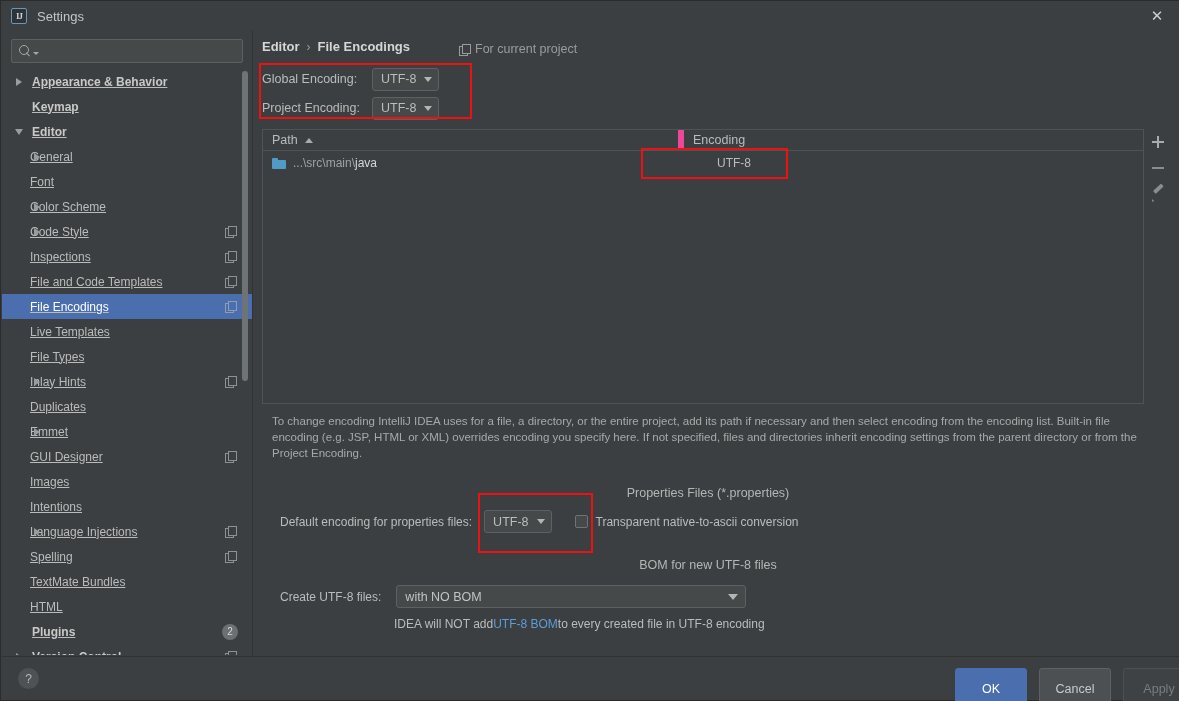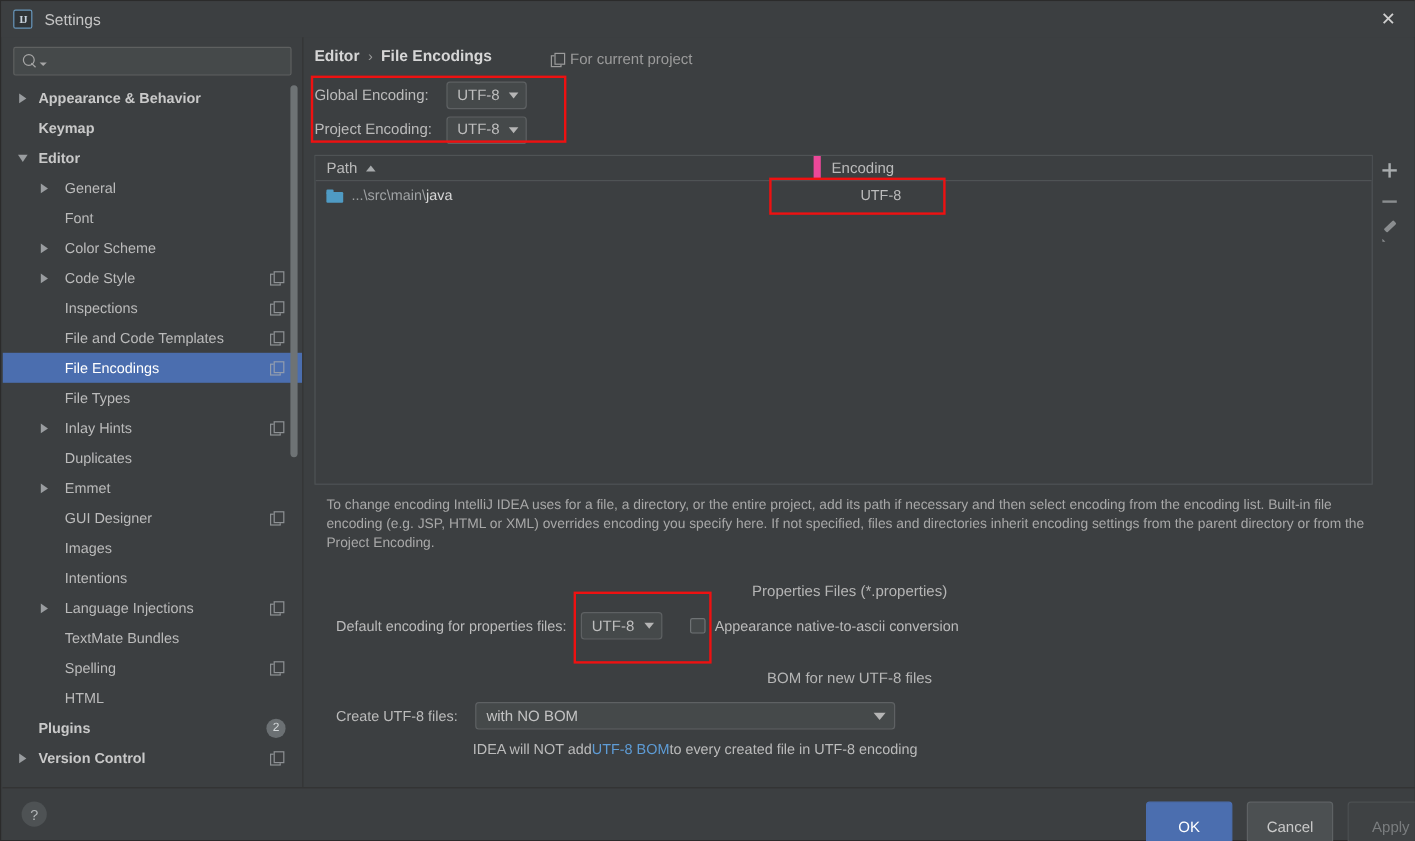--- a/index.html
+++ b/index.html
@@ -102,32 +102,33 @@
     background: transparent; border: none; outline: none;
     color: #bbbbbb; font-size: 12px;
     font-family: "Liberation Sans", sans-serif;
     padding-left: 4px;
   }
 
   #tree {
     position: relative;
     height: 586px;
     overflow: hidden;
+    text-decoration: underline;
   }
   .tree-item {
     position: relative;
     height: 25px;
     display: flex; align-items: center;
     padding-left: 12px;
     cursor: pointer;
     color: #bbbbbb;
     white-space: nowrap;
   }
   .tree-item.lvl0 { padding-left: 12px; font-weight: bold; color: #c9c9c9;}
-  .tree-item.lvl1 { padding-left: 36px; }
+  .tree-item.lvl1 { padding-left: 12px; }
   .tree-item.selected { background: #4b6eaf; color: #ffffff; }
   .arrow {
     position: absolute;
     width: 0; height: 0;
     border-top: 4.5px solid transparent;
     border-bottom: 4.5px solid transparent;
     border-left: 6px solid #9a9da0;
   }
   .tree-item.lvl0 > .arrow { left: 14px; }
   .tree-item.lvl1 > .arrow { left: 32px; }
@@ -534,20 +535,23 @@
         </div>
         <div class="tree-item lvl1">
           <span class="label-1">File and Code Templates</span>
           <span class="copy-badge"></span>
         </div>
         <div class="tree-item lvl1 selected">
           <span class="label-1">File Encodings</span>
           <span class="copy-badge"></span>
         </div>
         <div class="tree-item lvl1">
+          <span class="label-1">Live Templates</span>
+        </div>
+        <div class="tree-item lvl1">
           <span class="label-1">File Types</span>
         </div>
         <div class="tree-item lvl1">
           <span class="arrow"></span>
           <span class="label-1">Inlay Hints</span>
           <span class="copy-badge"></span>
         </div>
         <div class="tree-item lvl1">
           <span class="label-1">Duplicates</span>
         </div>
@@ -564,25 +568,25 @@
         </div>
         <div class="tree-item lvl1">
           <span class="label-1">Intentions</span>
         </div>
         <div class="tree-item lvl1">
           <span class="arrow"></span>
           <span class="label-1">Language Injections</span>
           <span class="copy-badge"></span>
         </div>
         <div class="tree-item lvl1">
+          <span class="label-1">Spelling</span>
+          <span class="copy-badge"></span>
+        </div>
+        <div class="tree-item lvl1">
           <span class="label-1">TextMate Bundles</span>
-        </div>
-        <div class="tree-item lvl1">
-          <span class="label-1">Spelling</span>
-          <span class="copy-badge"></span>
         </div>
         <div class="tree-item lvl1">
           <span class="label-1">HTML</span>
         </div>
         <div class="tree-item lvl0">
           <span class="label-0">Plugins</span>
           <span class="count-badge">2</span>
         </div>
         <div class="tree-item lvl0">
           <span class="arrow"></span>
@@ -665,21 +669,21 @@
     </div>
 
     <div class="inline-row" style="left:27px; top:479px;">
       <span style="margin-right:12px;">Default encoding for properties files:</span>
       <div class="combo">
         <span>UTF-8</span>
         <span class="caret"></span>
       </div>
       <span style="display:inline-flex;align-items:center;margin-left:23px;">
         <span class="check-box"></span>
-        <span>Appearance native-to-ascii conversion</span>
+        <span>Transparent native-to-ascii conversion</span>
       </span>
     </div>
 
     <div class="group-title" style="left:9px; top:527px;">
       <span class="glabel">BOM for new UTF-8 files</span>
       <span class="gline"></span>
     </div>
 
     <div class="inline-row" style="left:27px; top:554px;">
       <span style="margin-right:15px;">Create UTF-8 files:</span>

